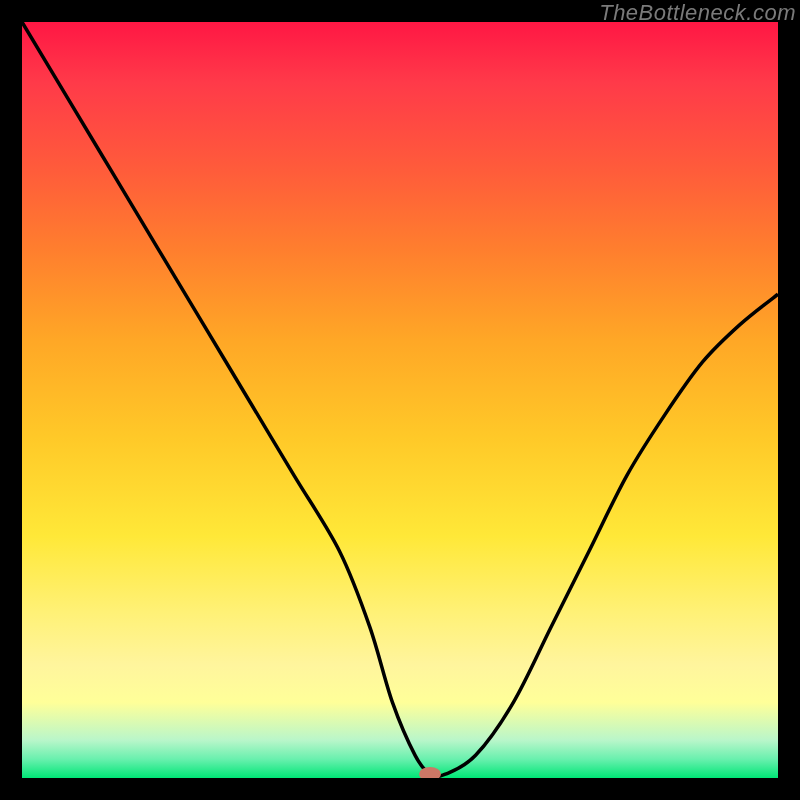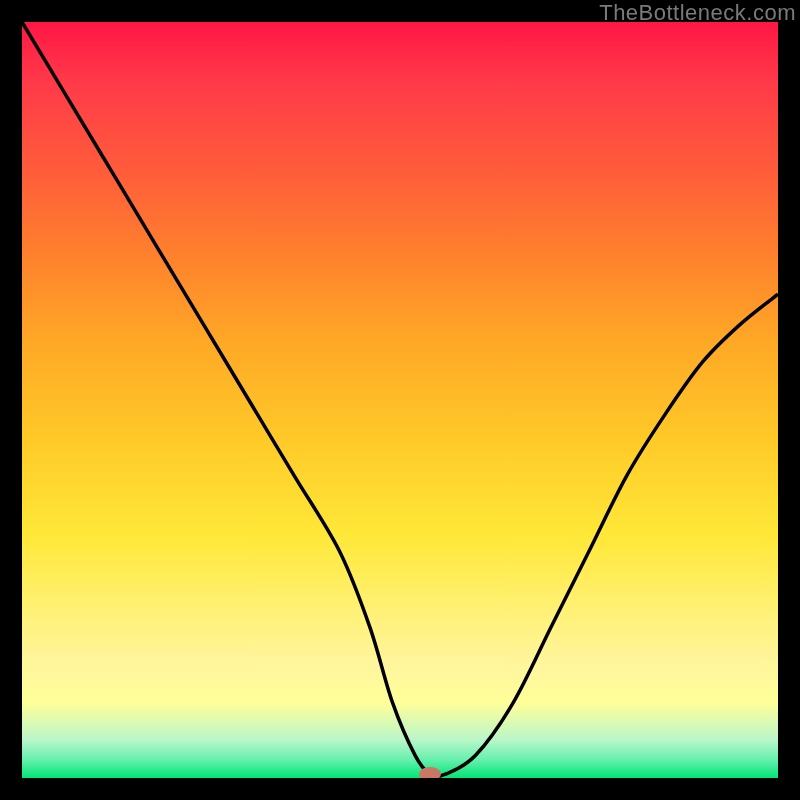--- a/index.html
+++ b/index.html
@@ -50,20 +50,21 @@
     );
   }
   .watermark {
     position: absolute;
     right: 4px;
     top: 0px;
     color: #7a7a7a;
     font-size: 22px;
     font-weight: 500;
     letter-spacing: 0.5px;
+    font-style: italic;
   }
   svg.curve {
     position: absolute;
     left: 0;
     top: 0;
   }
   .marker {
     position: absolute;
     width: 22px;
     height: 14px;

